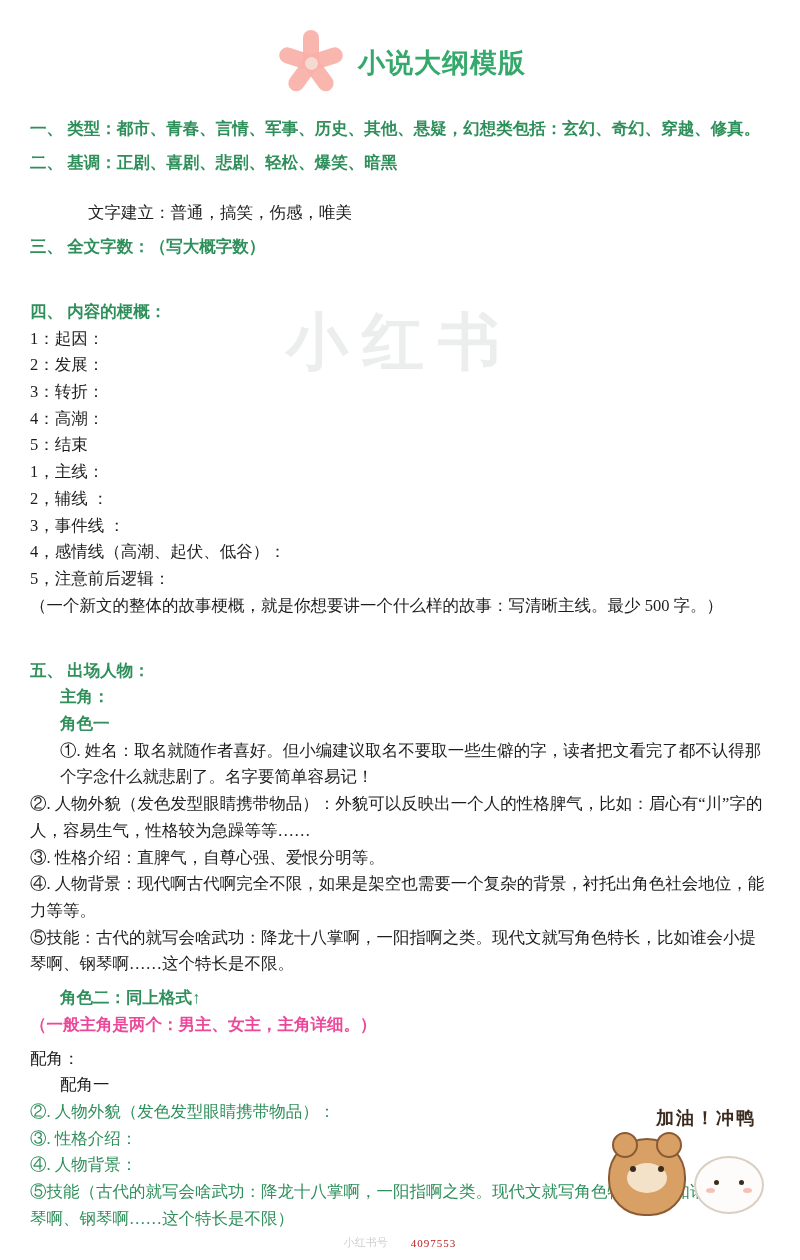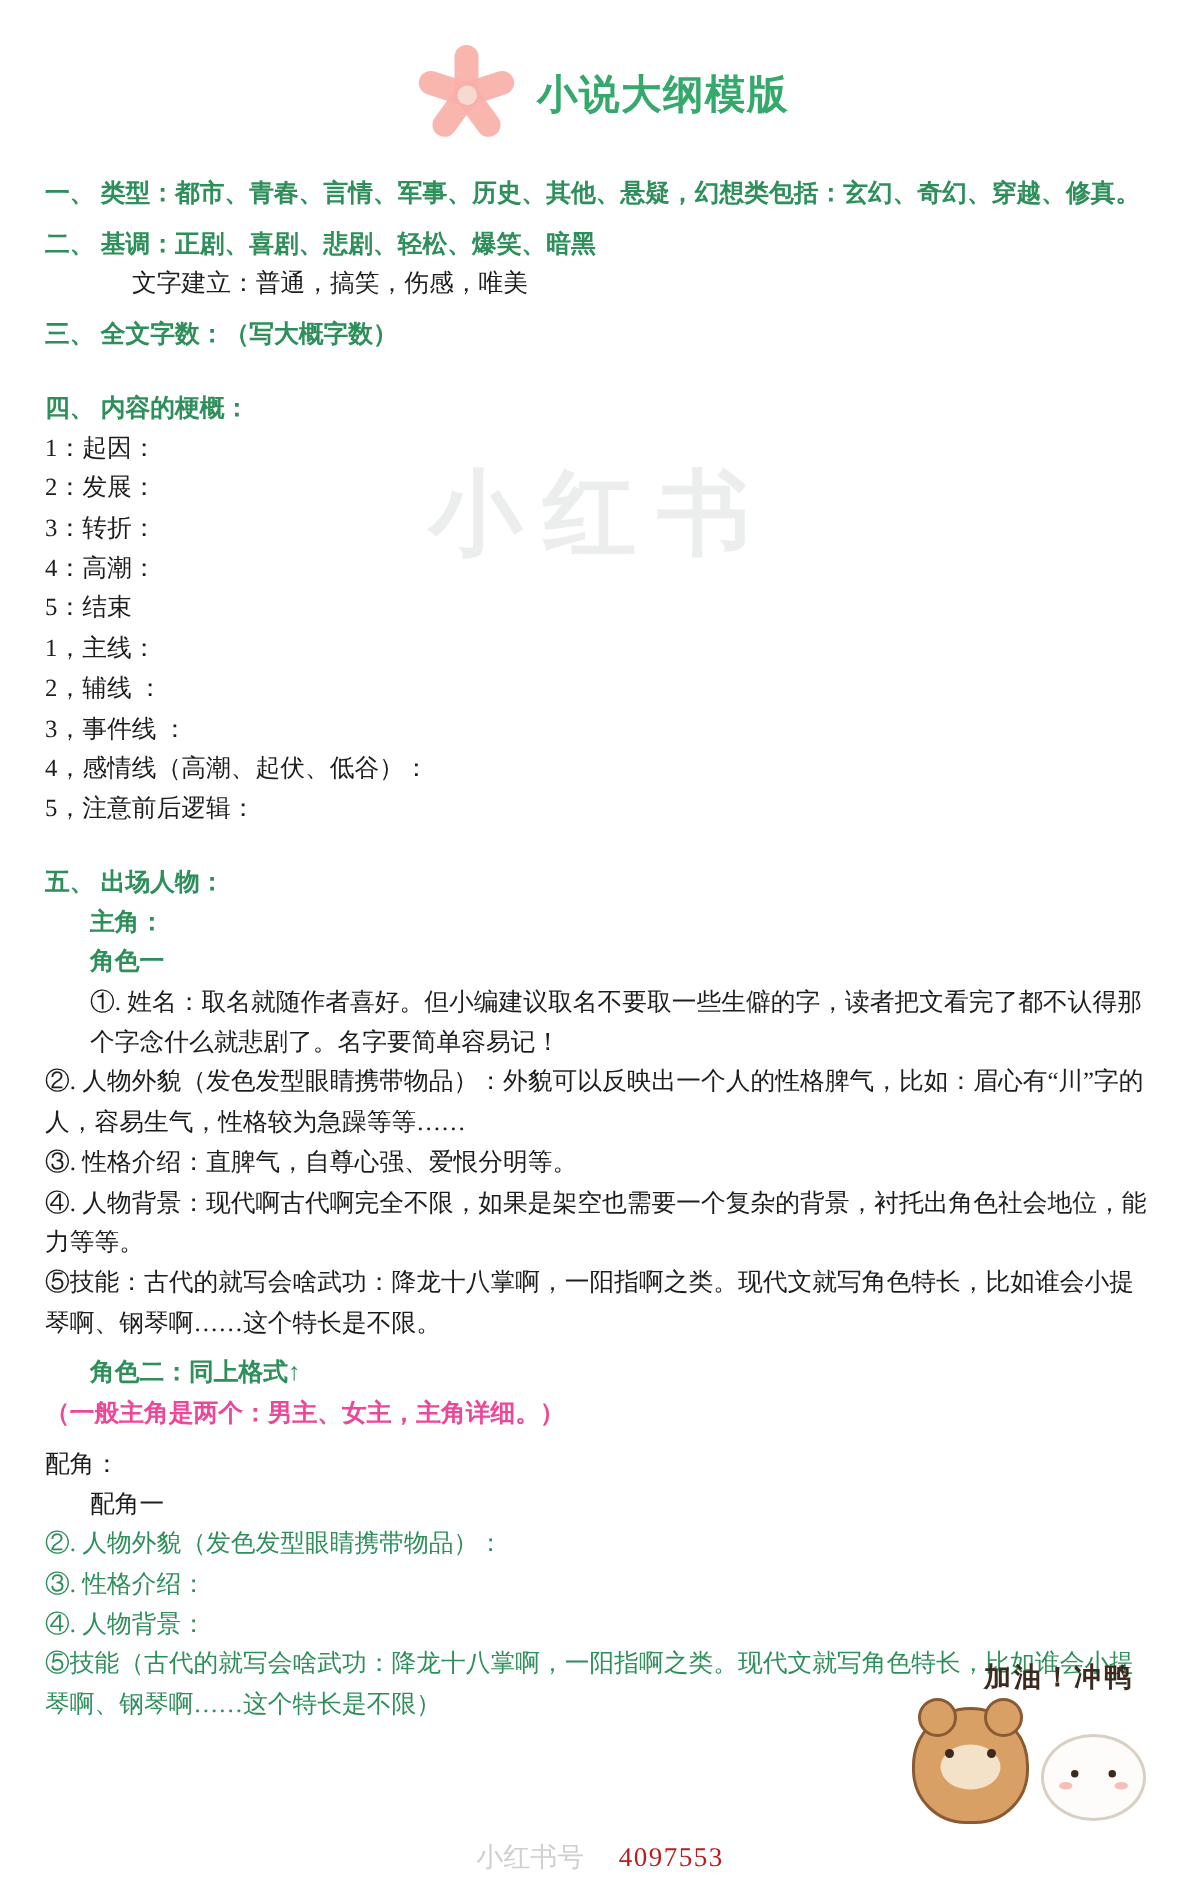--- a/index.html
+++ b/index.html
@@ -94,24 +94,24 @@
     line-height: 1.62;
     color: #2f8f5b;
     margin: 0;
     white-space: pre-wrap;
   }
   .dark { color: #1d1d1d; }
   .green { color: #2f8f5b; }
   .red { color: #ec4899; font-weight: bold; }
   .bold { font-weight: bold; }
   .indent1 { padding-left: 30px; }
-  .indent2 { padding-left: 58px; }
+  .indent2 { padding-left: 58px; margin-top: 24px; }
   .gap-s { margin-top: 7px; }
   .gap-m { margin-top: 16px; }
-  .gap-l { margin-top: 22px; }
+  .gap-l { margin-top: 38px; }
 
   .block { padding: 0 6px; }
 
   
   .sticker {
     position: absolute;
     right: 36px;
     bottom: 44px;
     width: 190px;
     height: 110px;
@@ -196,21 +196,21 @@
   
   .footer {
     position: absolute;
     left: 0;
     bottom: 10px;
     width: 800px;
     display: flex;
     justify-content: center;
     align-items: center;
     gap: 23px;
-    font-size: 18px;
+    font-size: 11px;
     color: #bdbdbd;
     font-family: "Liberation Sans", "DejaVu Sans", sans-serif;
     z-index: 4;
   }
   .footer .brand { color: #cfcfcf; }
   .footer .uid { color: #b91c1c; letter-spacing: 1px; font-family: Liberation Serif, serif; }
 </style>
 </head>
 <body>
 
@@ -243,20 +243,21 @@
       <p class="line dark">1：起因：</p>
       <p class="line dark">2：发展：</p>
       <p class="line dark">3：转折：</p>
       <p class="line dark">4：高潮：</p>
       <p class="line dark">5：结束</p>
       <p class="line dark">1，主线：</p>
       <p class="line dark">2，辅线 ：</p>
       <p class="line dark">3，事件线 ：</p>
       <p class="line dark">4，感情线（高潮、起伏、低谷）：</p>
       <p class="line dark">5，注意前后逻辑：</p>
+      <p class="line dark">（一个新文的整体的故事梗概，就是你想要讲一个什么样的故事：写清晰主线。最少 500 字。）</p>
 
       <p class="line green bold gap-l">五、 出场人物：</p>
       <p class="line green bold indent1">主角：</p>
       <p class="line green bold indent1">角色一</p>
       <p class="line dark indent1">①. 姓名：取名就随作者喜好。但小编建议取名不要取一些生僻的字，读者把文看完了都不认得那个字念什么就悲剧了。名字要简单容易记！</p>
       <p class="line dark">②. 人物外貌（发色发型眼睛携带物品）：外貌可以反映出一个人的性格脾气，比如：眉心有“川”字的人，容易生气，性格较为急躁等等……</p>
       <p class="line dark">③. 性格介绍：直脾气，自尊心强、爱恨分明等。</p>
       <p class="line dark">④. 人物背景：现代啊古代啊完全不限，如果是架空也需要一个复杂的背景，衬托出角色社会地位，能力等等。</p>
       <p class="line dark">⑤技能：古代的就写会啥武功：降龙十八掌啊，一阳指啊之类。现代文就写角色特长，比如谁会小提琴啊、钢琴啊……这个特长是不限。</p>
       <p class="line green bold indent1 gap-s">角色二：同上格式↑</p>

